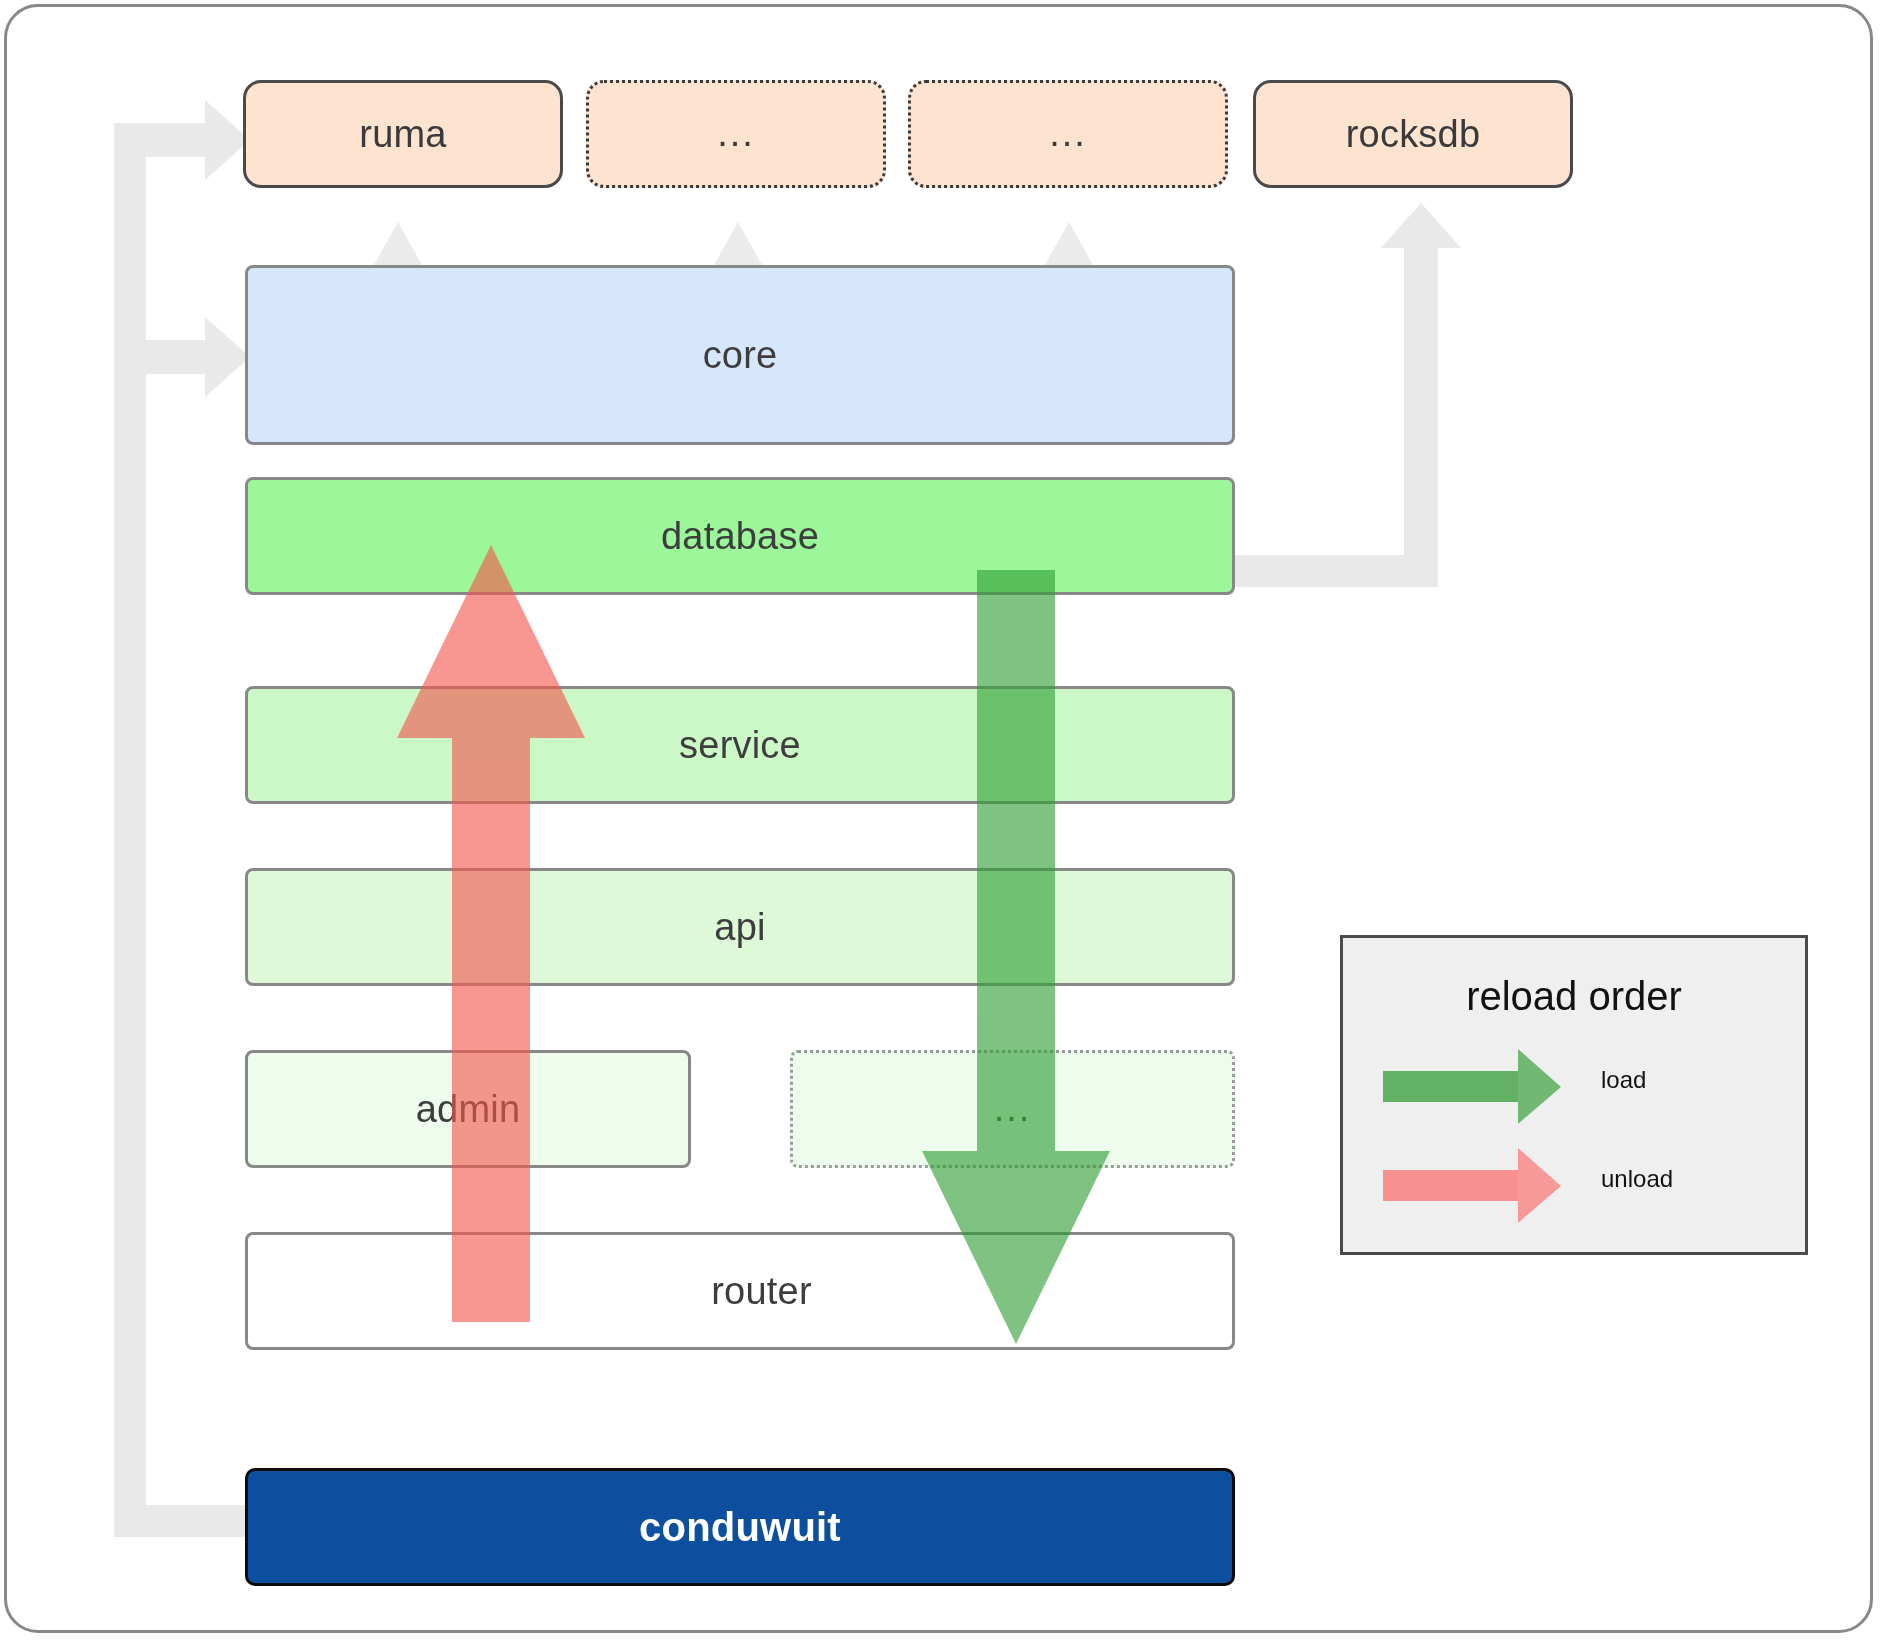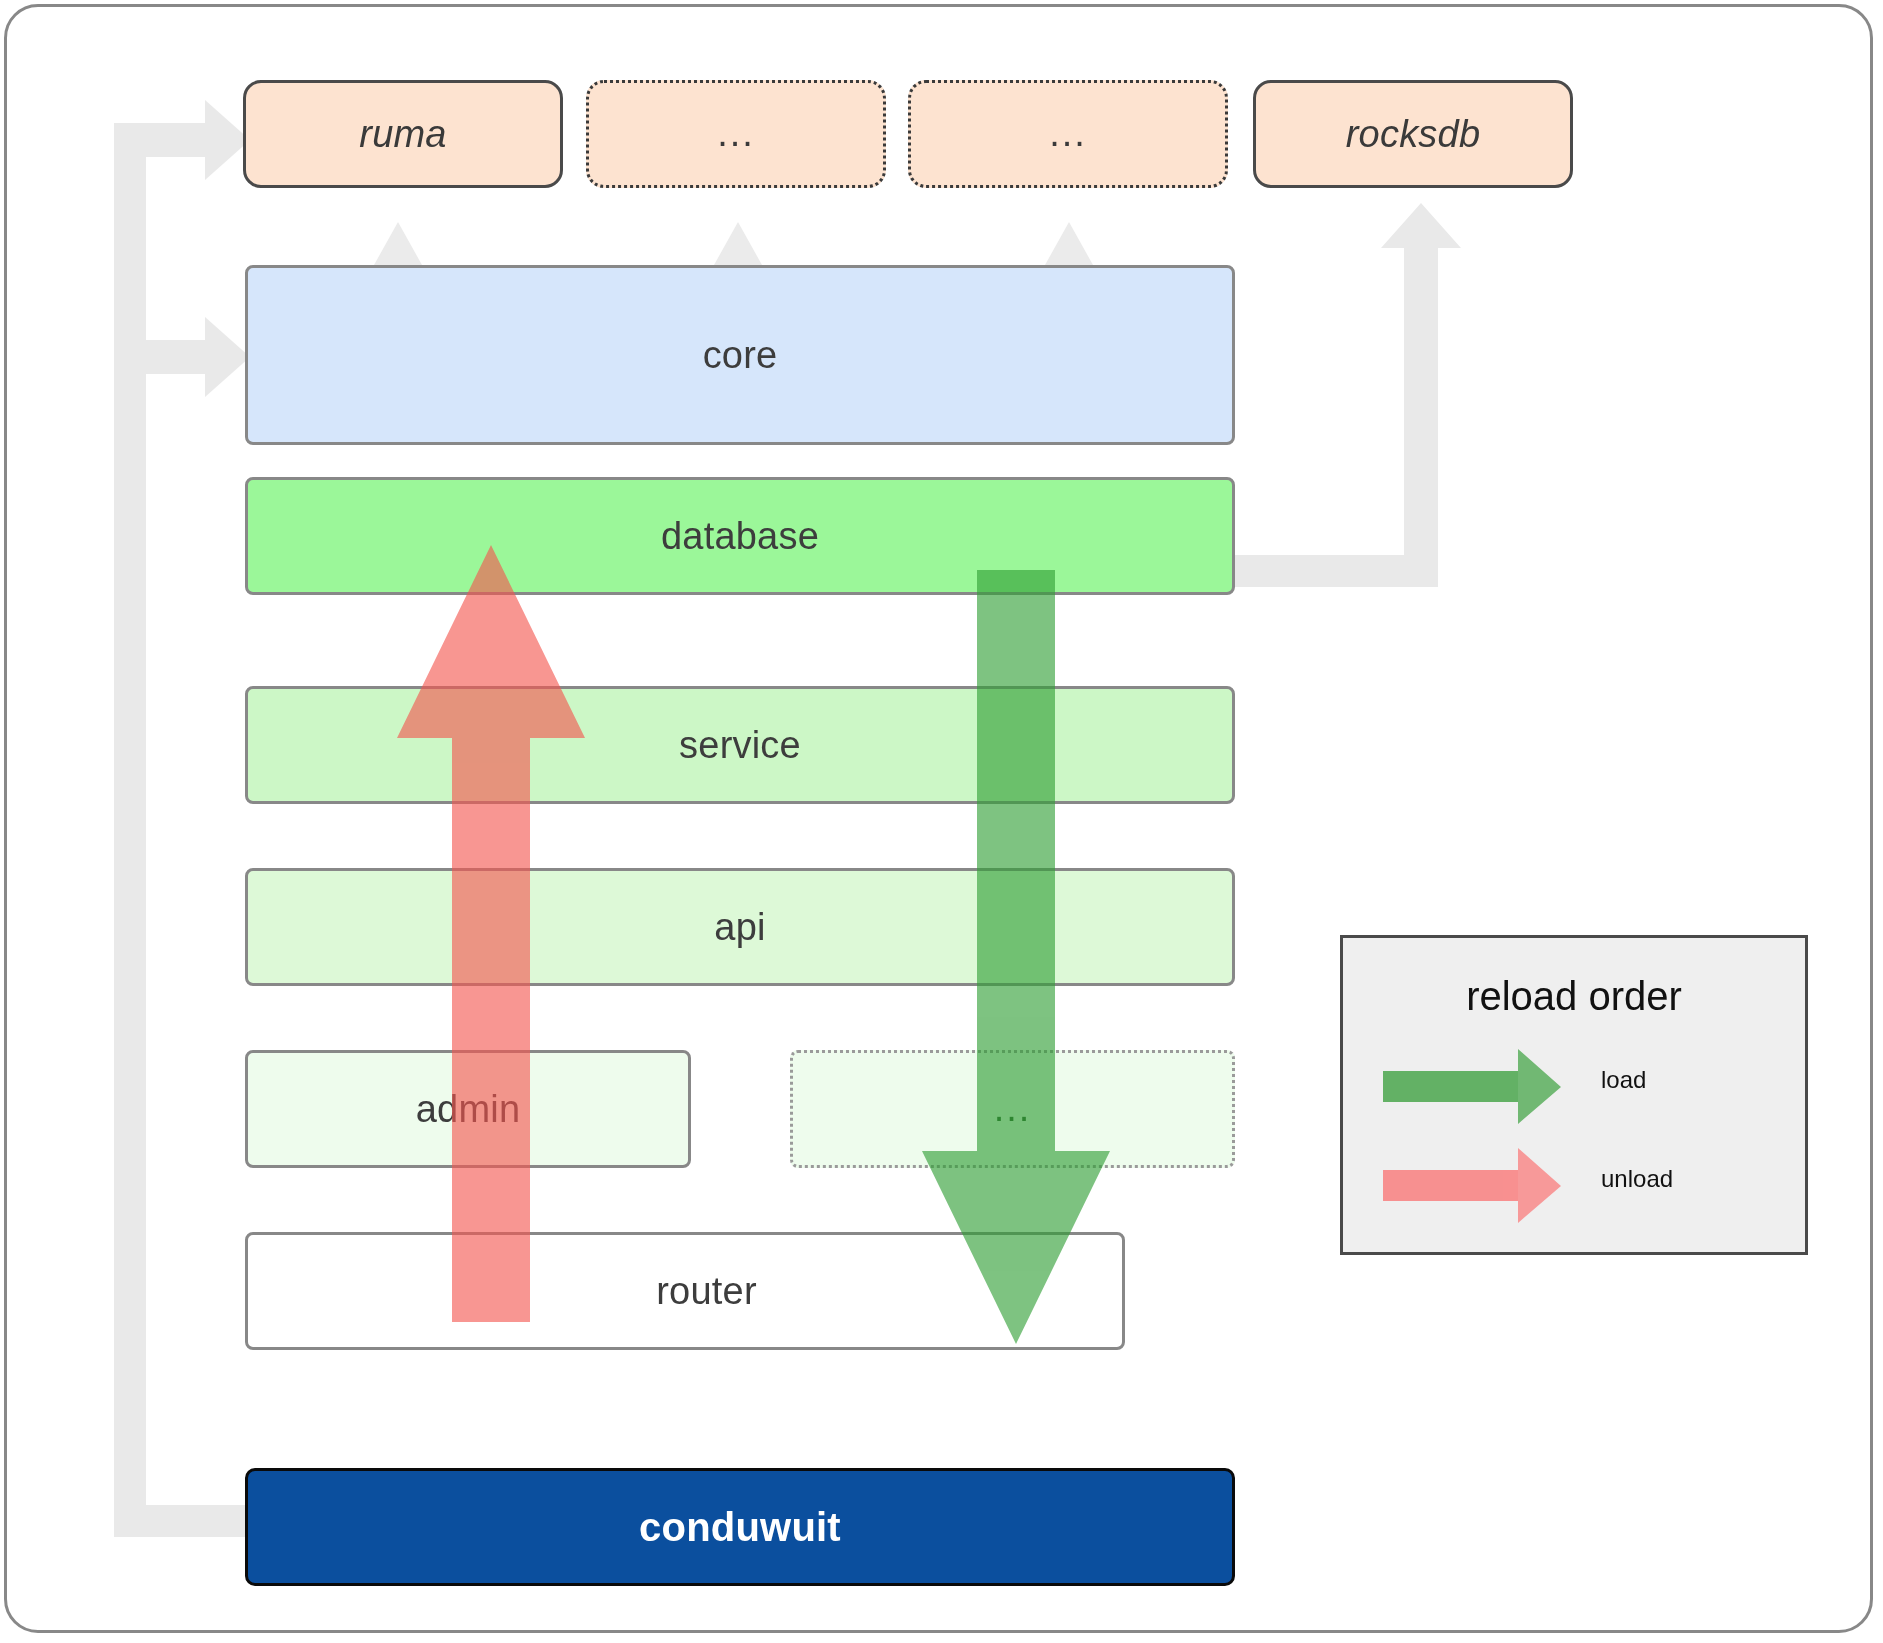--- a/index.html
+++ b/index.html
@@ -52,21 +52,21 @@
   }
   .dep {
     background: #fde3d0;
     border: 3px solid #4a4a4a;
     height: 108px;
     border-radius: 18px;
   }
   .dep.dashed {
     border: 3px dotted #3a3a3a;
   }
-  .dep .lbl { color: #3a3a3a; font-style: italic; }
+  .dep .lbl { color: #3a3a3a; }
 
   .layerbox {
     border: 3px solid #888888;
     border-radius: 8px;
   }
   .layerbox.dashed { border: 3px dotted #9a9a9a; }
 
   .root {
     background: #0b4f9e;
     border: 3px solid #0a0a0a;
@@ -168,21 +168,21 @@
   </div>
 
   <div class="node layerbox" style="left:245px; top:1050px; width:446px; height:118px; background:#eefced;">
     <span class="lbl">admin</span>
   </div>
 
   <div class="node layerbox dashed" style="left:790px; top:1050px; width:445px; height:118px; background:#eefced;">
     <span class="ellipsis green">...</span>
   </div>
 
-  <div class="node layerbox" style="left:245px; top:1232px; width:880px; height:118px; background:#ffffff;padding-left:43px;">
+  <div class="node layerbox" style="left:245px; top:1232px; width:990px; height:118px; background:#ffffff;padding-left:43px;">
     <span class="lbl">router</span>
   </div>
 
   <svg class="layer" viewBox="0 0 1883 1643">
 
     <g opacity="0.62">
       <rect x="452" y="640" width="78" height="682" fill="#f4564f"></rect>
       <path d="M491,545 L585,738 L530,738 L530,700 L452,700 L452,738 L397,738 Z" fill="#f4564f"></path>
     </g>
 

